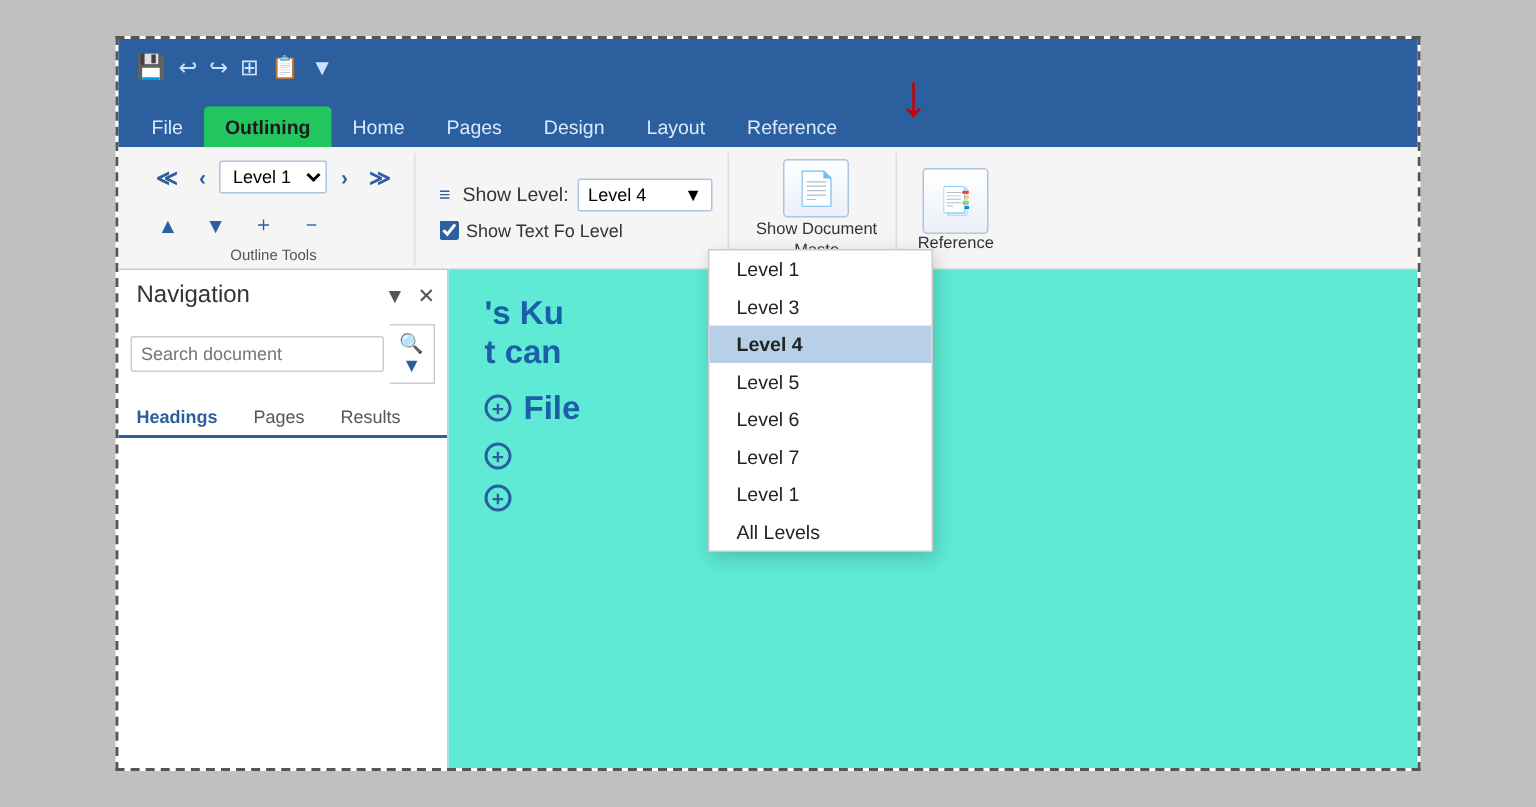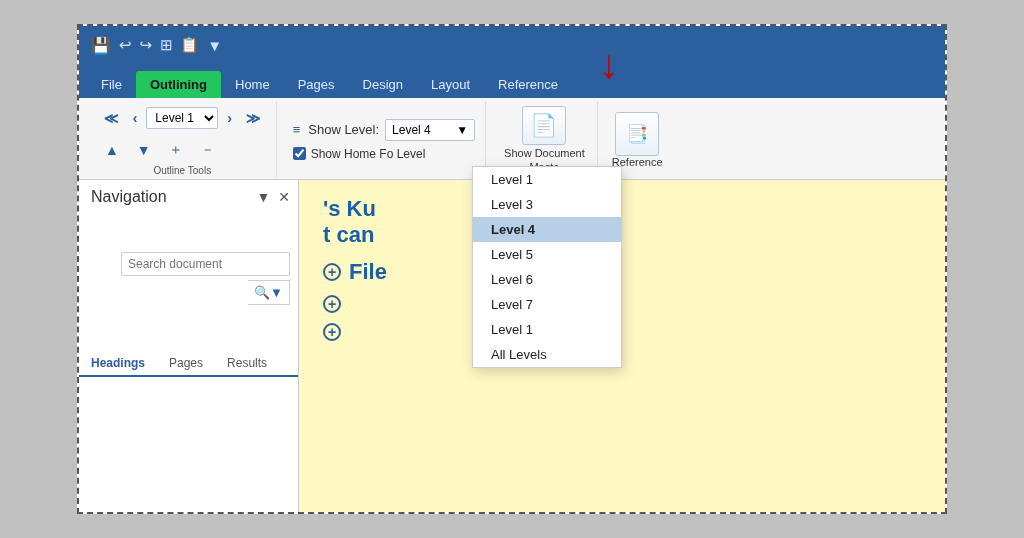--- a/index.html
+++ b/index.html
@@ -231,21 +231,20 @@
       overflow: hidden;
     }
     
     .nav-panel {
       width: 220px;
       border-right: 1px solid #ccc;
       display: flex;
       flex-direction: column;
       background: #fff;
       padding: 8px 0 0 0;
-      gap: 36px;
     }
     .nav-header {
       display: flex;
       align-items: center;
       justify-content: space-between;
       padding: 0 8px 6px 12px;
     }
     .nav-title {
       font-size: 16px;
       font-weight: 300;
@@ -259,23 +258,22 @@
     .nav-header-btn {
       background: none;
       border: none;
       cursor: pointer;
       font-size: 14px;
       color: #555;
     }
     .search-row {
       padding: 4px 8px;
       display: flex;
-      align-items: flex-end;
+      align-items: center;
       gap: 4px;
-      flex-direction: column;
     }
     .search-input {
       flex: 1;
       border: 1px solid #ccc;
       border-radius: 2px;
       padding: 4px 6px;
       font-size: 12px;
       color: #888;
     }
     .search-btn {
@@ -313,21 +311,21 @@
       font-size: 13px;
       color: #1a3a6a;
       border-radius: 2px;
       cursor: pointer;
     }
     
     .doc-area {
       flex: 1;
       padding: 16px 24px;
       overflow: auto;
-      background: #fef9c3;
+      background: #5eead4;
       position: relative;
     }
     .doc-heading-blue {
       color: #1a5fa8;
       font-size: 22px;
       font-weight: bold;
       line-height: 1.2;
     }
     .doc-plus-item {
       display: flex;
@@ -440,21 +438,21 @@
       <div class="show-level-row">
         <span style="font-size:13px;color:#2c5f9e;margin-right:2px;">≡</span>
         <span class="show-level-label">Show Level:</span>
         <button class="show-level-dropdown-btn">
           <span>Level 4</span>
           <span>▼</span>
         </button>
       </div>
       <div class="checkbox-row">
         <input type="checkbox" checked="" style="">
-        <span>Show Home Fo Level</span>
+        <span>Show Text Fo Level</span>
       </div>
     </div>
 
     <div class="doc-btn-group">
       <div class="doc-icon-box">📄</div>
       <span class="doc-btn-label">Show Document</span>
       <span class="doc-btn-label">Maste</span>
     </div>
 
     <div class="reference-group">

